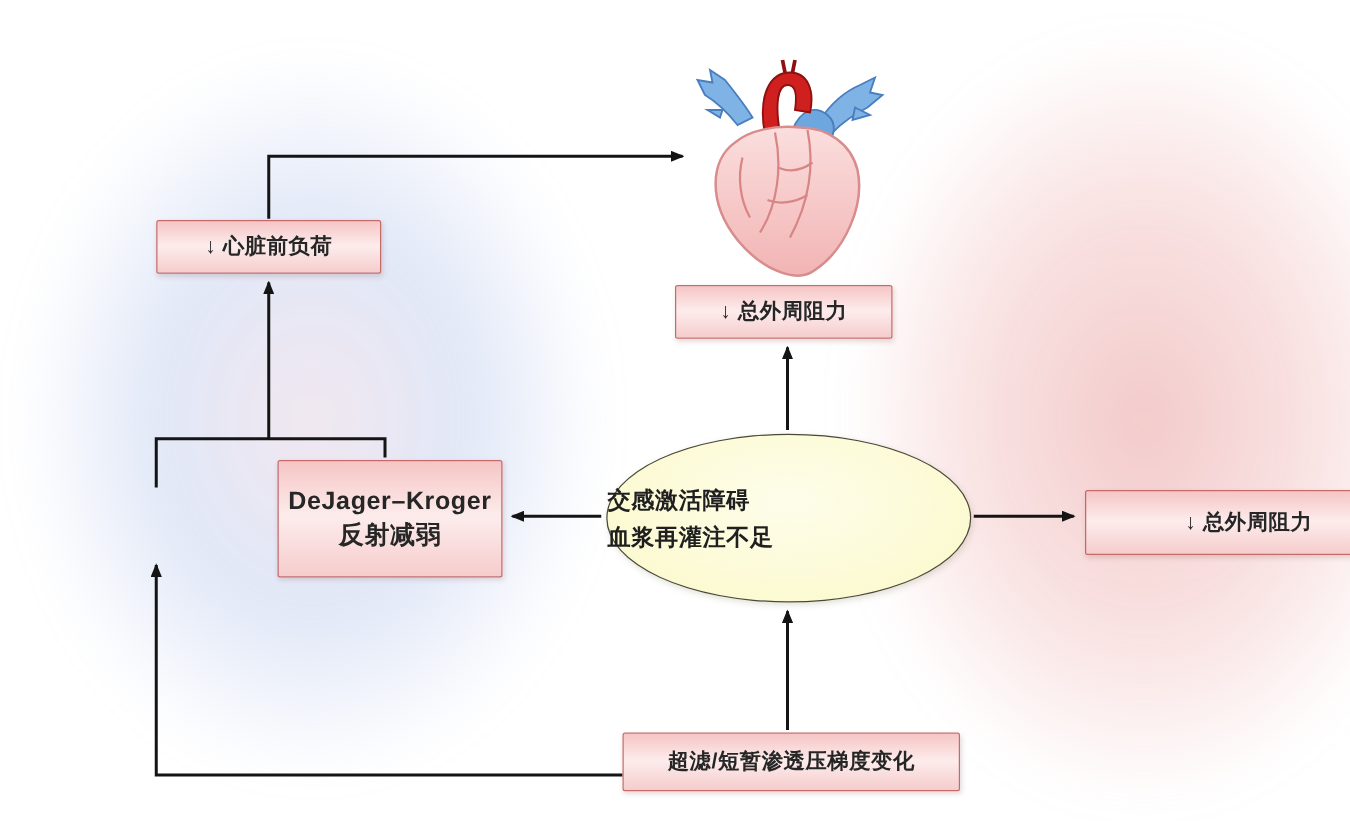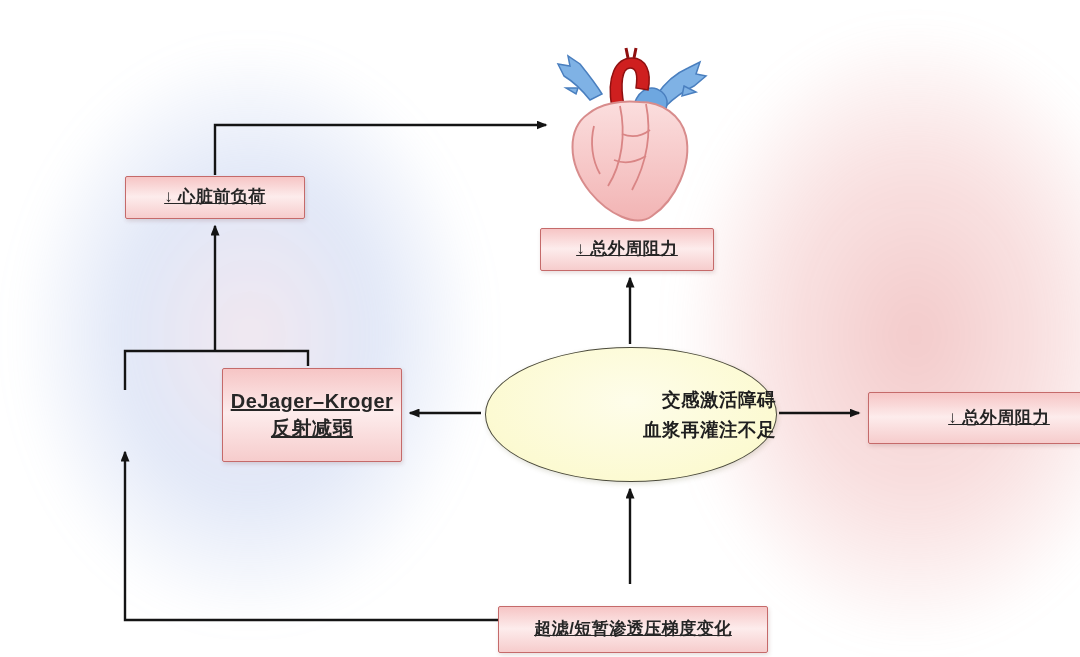--- a/index.html
+++ b/index.html
@@ -29,25 +29,24 @@
   .node{
     position:absolute;
     display:flex;align-items:center;justify-content:center;flex-direction:column;
     background:linear-gradient(180deg,#f6c5c5 0%,#fdecec 48%,#f6cccc 100%);
     border:1.6px solid #c56a6a;
     border-radius:2px;
     box-shadow:1px 2px 4px rgba(120,60,60,0.18);
     font-weight:bold;color:#262626;
     font-size:17px;line-height:1.35;text-align:center;
     letter-spacing:0.5px;
-    text-decoration:underline;
   }
   .ellipse{
     position:absolute;
-    display:flex;align-items:flex-end;justify-content:center;flex-direction:column;
+    display:flex;align-items:flex-start;justify-content:center;flex-direction:column;
     background:radial-gradient(ellipse at 50% 40%,#fefdea 0%,#fcfad2 70%,#f7f3c2 100%);
     border:1.6px solid #4a493a;
     border-radius:50%;
     box-shadow:1px 2px 5px rgba(90,90,40,0.18);
     font-weight:bold;color:#1f1f1f;
     font-size:18.5px;line-height:1.6;text-align:center;
     letter-spacing:0.5px;
   }
   .heart{position:absolute;}
 </style>
@@ -127,17 +126,17 @@
 
   <div class="node" style="left:222px;top:368px;width:178px;height:92px;font-size:20px;">
     <span>DeJager–Kroger</span>
     <span>反射减弱</span>
   </div>
 
   <div class="node" style="left:868px;top:392px;width:172px;height:50px;padding-left:44px;">
     <span>↓  总外周阻力</span>
   </div>
 
-  <div class="node" style="left:498px;top:606px;width:268px;height:45px;">
+  <div class="node" style="left:498px;top:586px;width:268px;height:45px;">
     <span>超滤/短暂渗透压梯度变化</span>
   </div>
 
 </div>
 
 </body></html>

